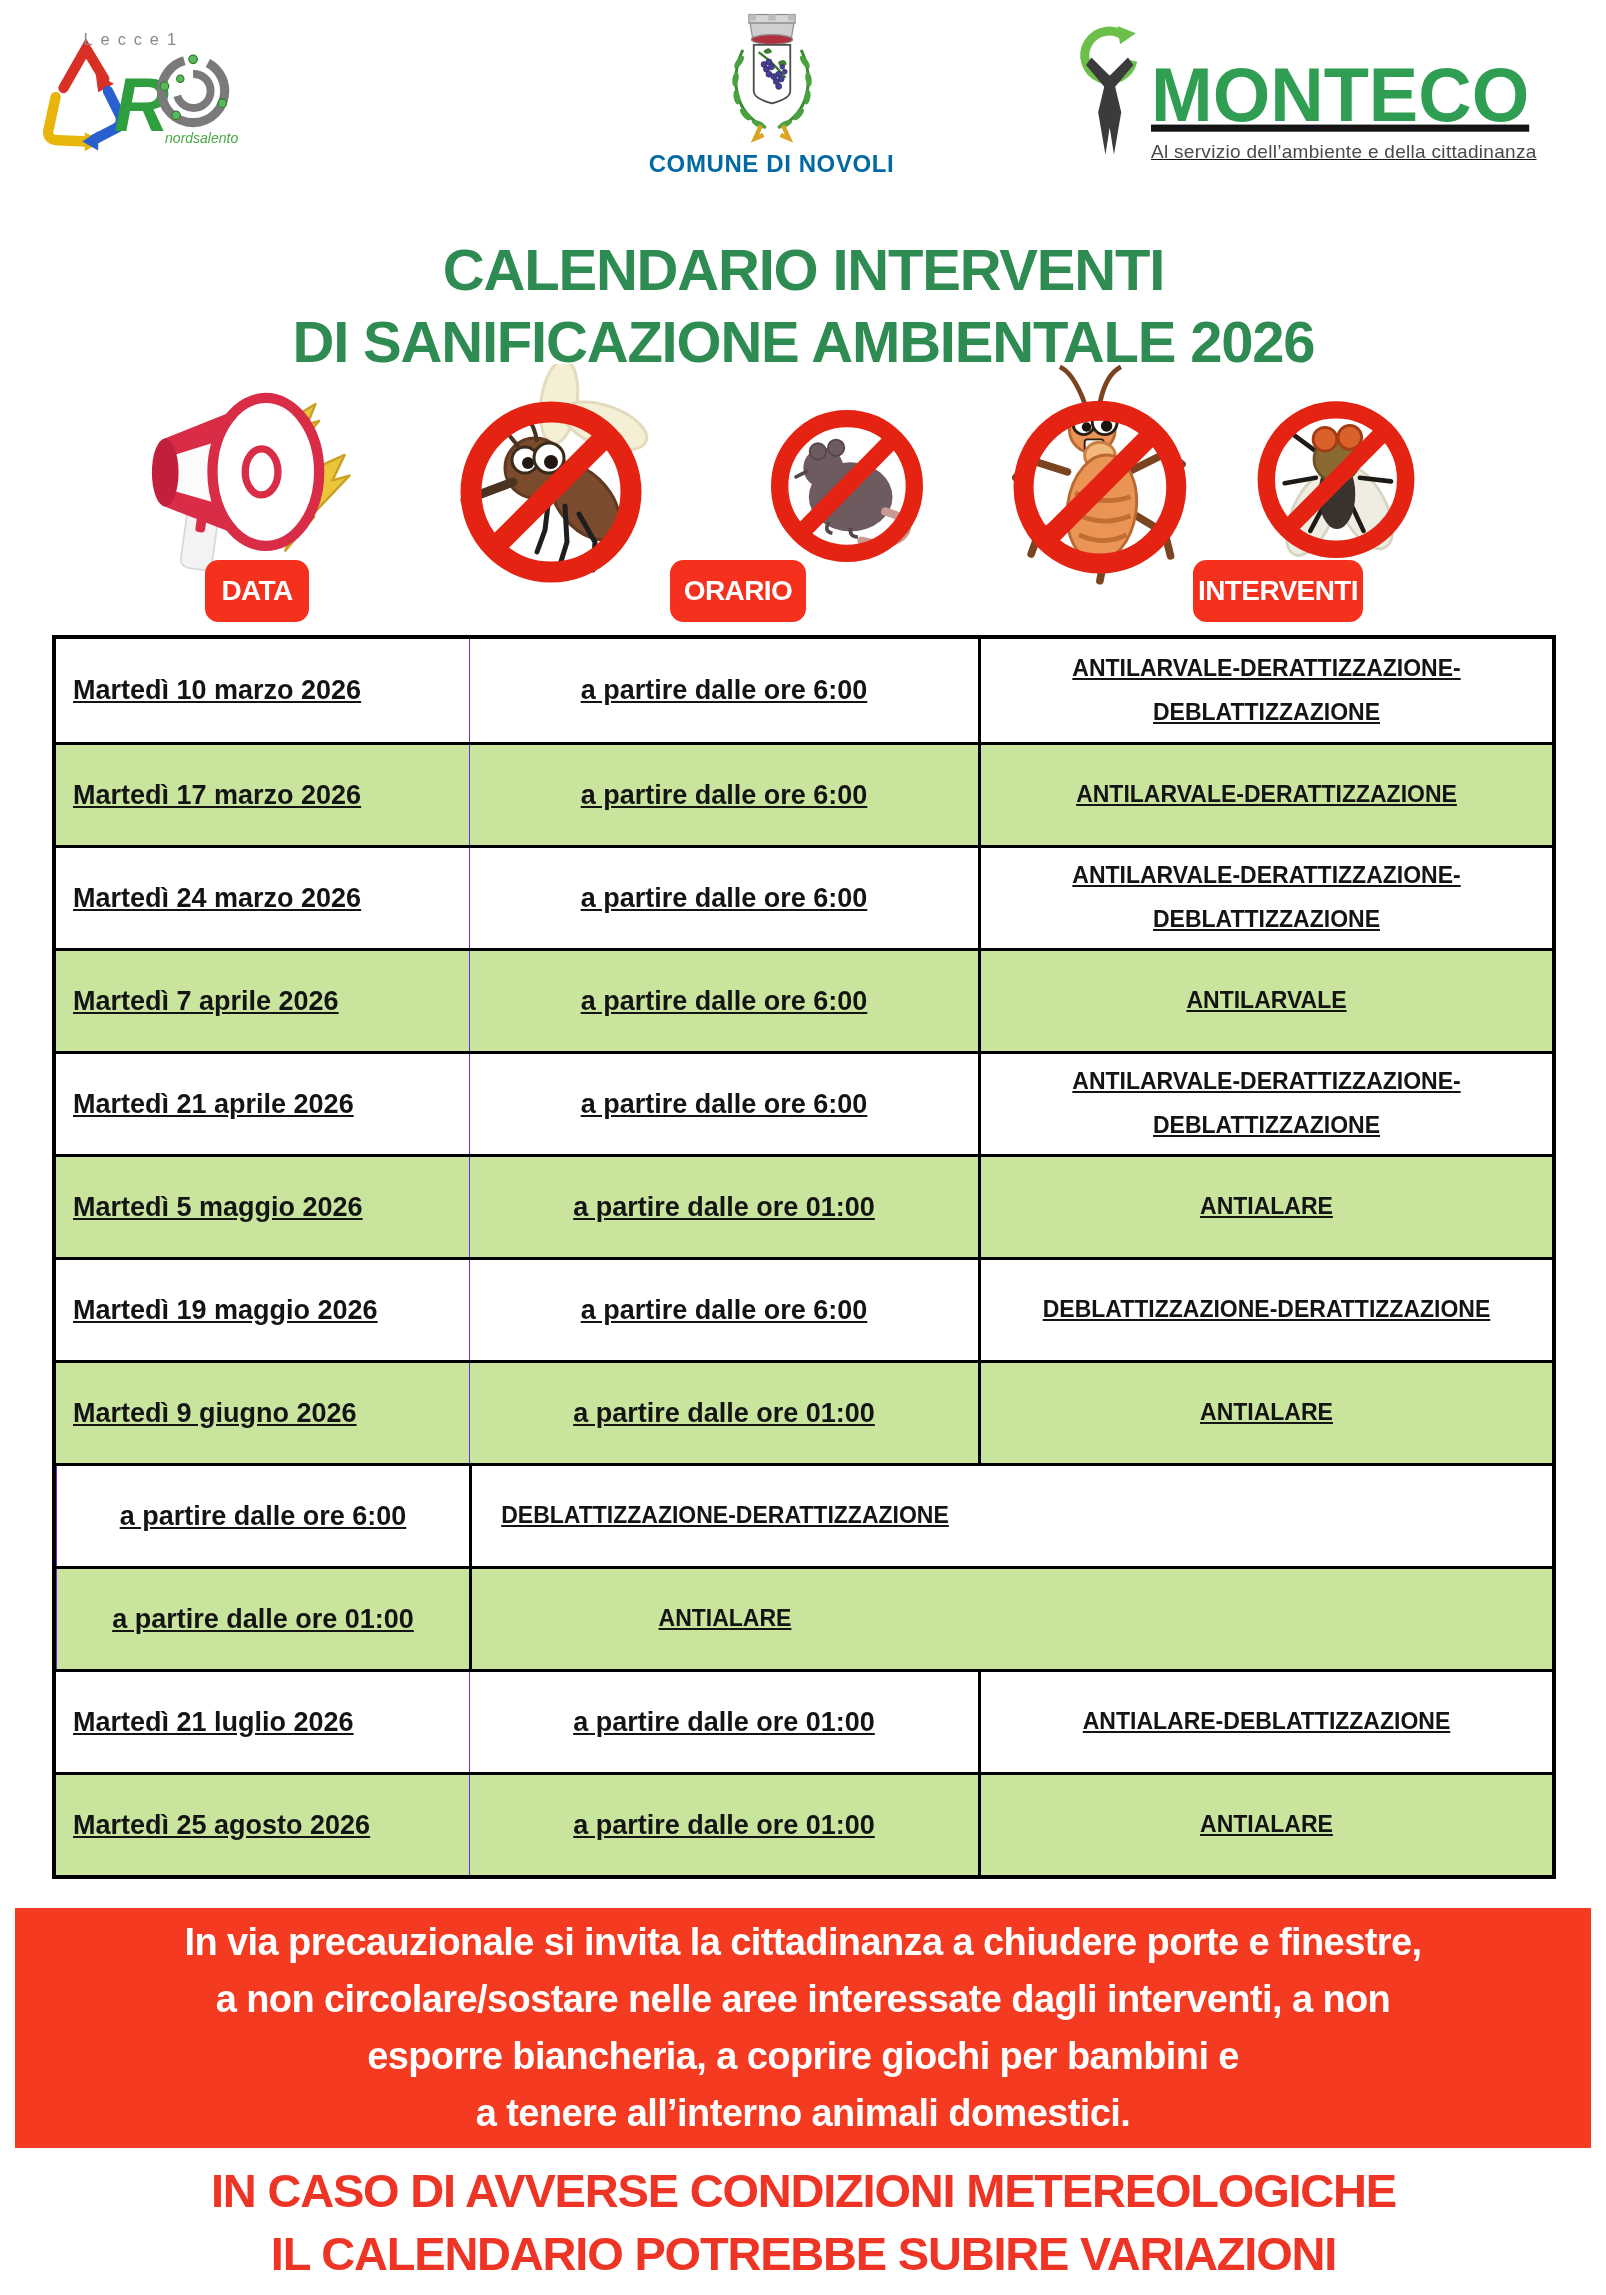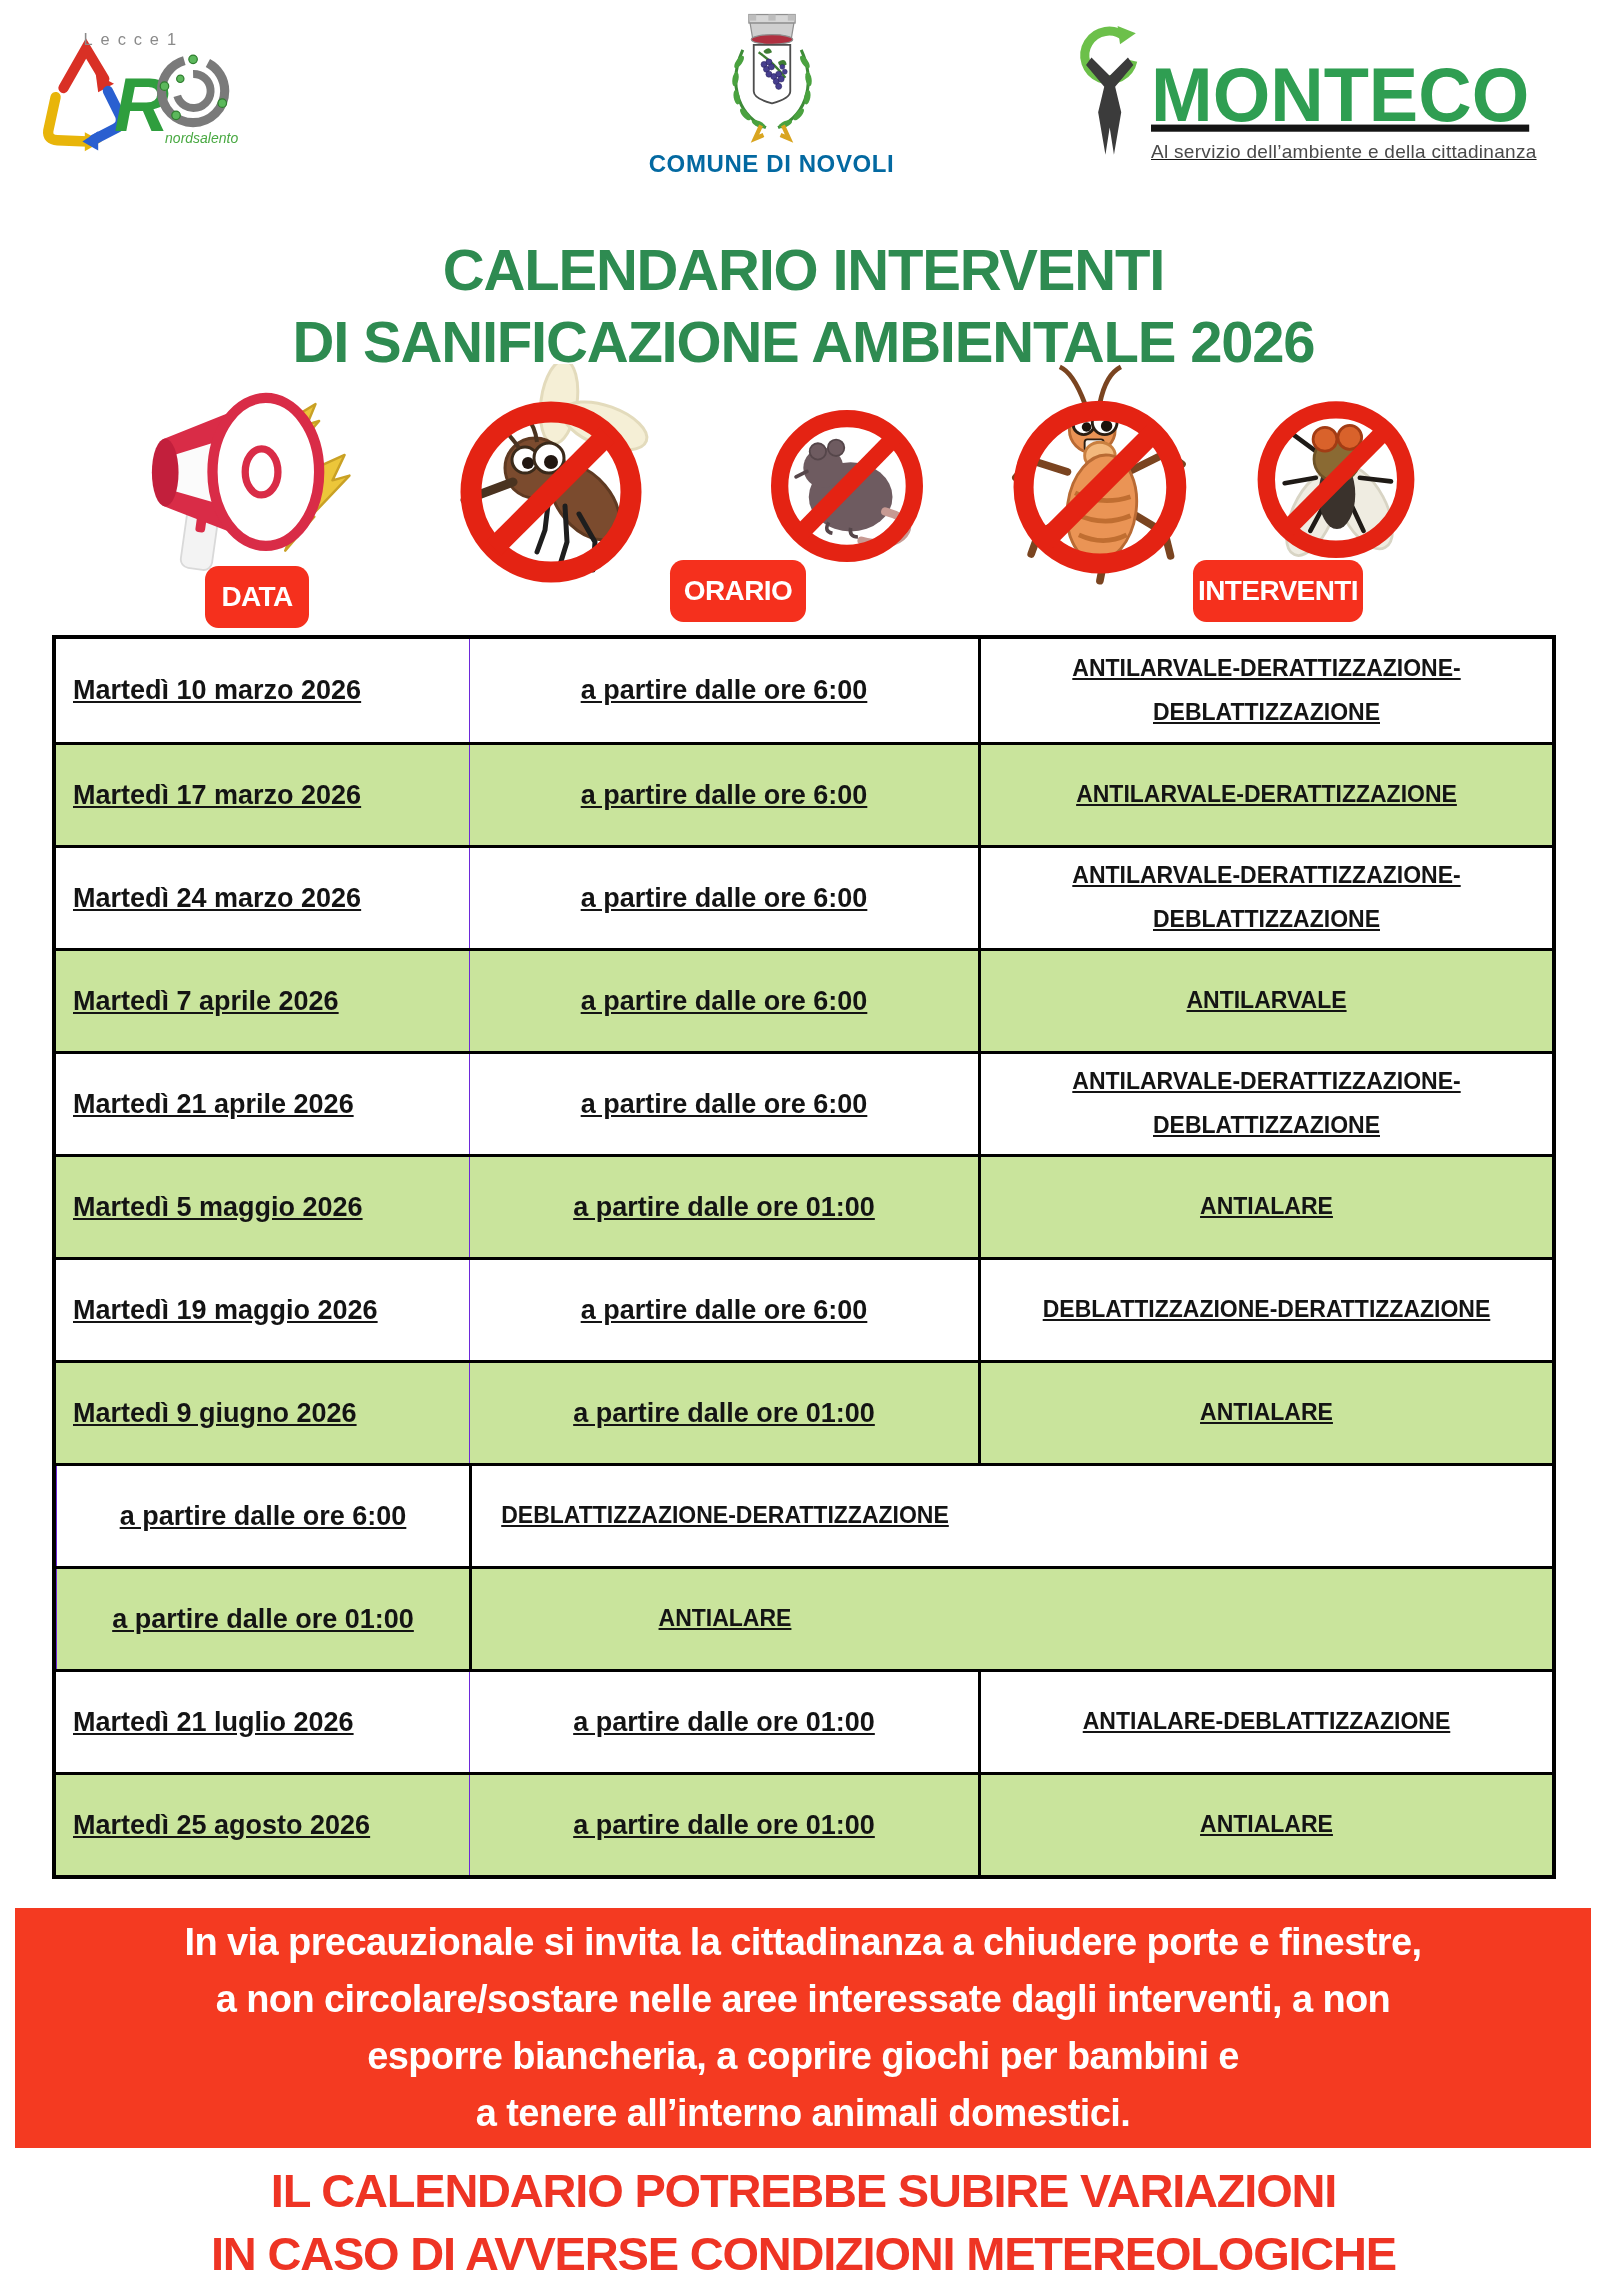--- a/index.html
+++ b/index.html
@@ -41,21 +41,21 @@
   .ic-megaphone{left:137px;top:381px;width:234px;height:200px;}
   .ic-mosquito{left:446px;top:364px;width:222px;height:225px;}
   .ic-rat{left:756px;top:395px;width:182px;height:182px;}
   .ic-roach{left:993px;top:364px;width:210px;height:231px;}
   .ic-fly{left:1242px;top:386px;width:188px;height:188px;}
 
   
   .badge{position:absolute;top:560px;height:62px;background:var(--badge-red);
     border-radius:13.4px;color:#fff;font-weight:bold;font-size:28px;letter-spacing:-0.6px;
     display:flex;align-items:center;justify-content:center;}
-  .badge-data{left:205px;width:104px;margin-top:6px;}
+  .badge-data{left:205px;width:104px;}
   .badge-orario{left:670px;width:136px;}
   .badge-interventi{left:1193px;width:170px;}
 
   
   .cal-table{left:52px;top:635px;width:1504px;height:1244px;
     border:4.3px solid #000;display:grid;grid-template-rows:repeat(12,1fr);background:#fff;}
   .row{display:grid;grid-template-columns:413px 509px 1fr;border-top:3.6px solid #000;background:#fff;text-decoration:underline;}
   .row:first-child{border-top:none;}
   .row.green{background:var(--row-green);}
   .cell{display:flex;align-items:center;font-weight:bold;color:var(--text-black);}
@@ -371,16 +371,16 @@
     <div class="cell cell-interventi">ANTIALARE</div>
   </div>
 </div>
 
 <div class="abs notice">In via precauzionale si invita la cittadinanza a chiudere porte e finestre,
 a non circolare/sostare nelle aree interessate dagli interventi, a non
 esporre biancheria, a coprire giochi per bambini e
 a tenere all’interno animali domestici.</div>
 
 <div class="abs footer-warning">
+  <div>IN CASO DI AVVERSE CONDIZIONI METEREOLOGICHE</div>
   <div>IL CALENDARIO POTREBBE SUBIRE VARIAZIONI</div>
-  <div>IN CASO DI AVVERSE CONDIZIONI METEREOLOGICHE</div>
 </div>
 
 
 </body></html>

